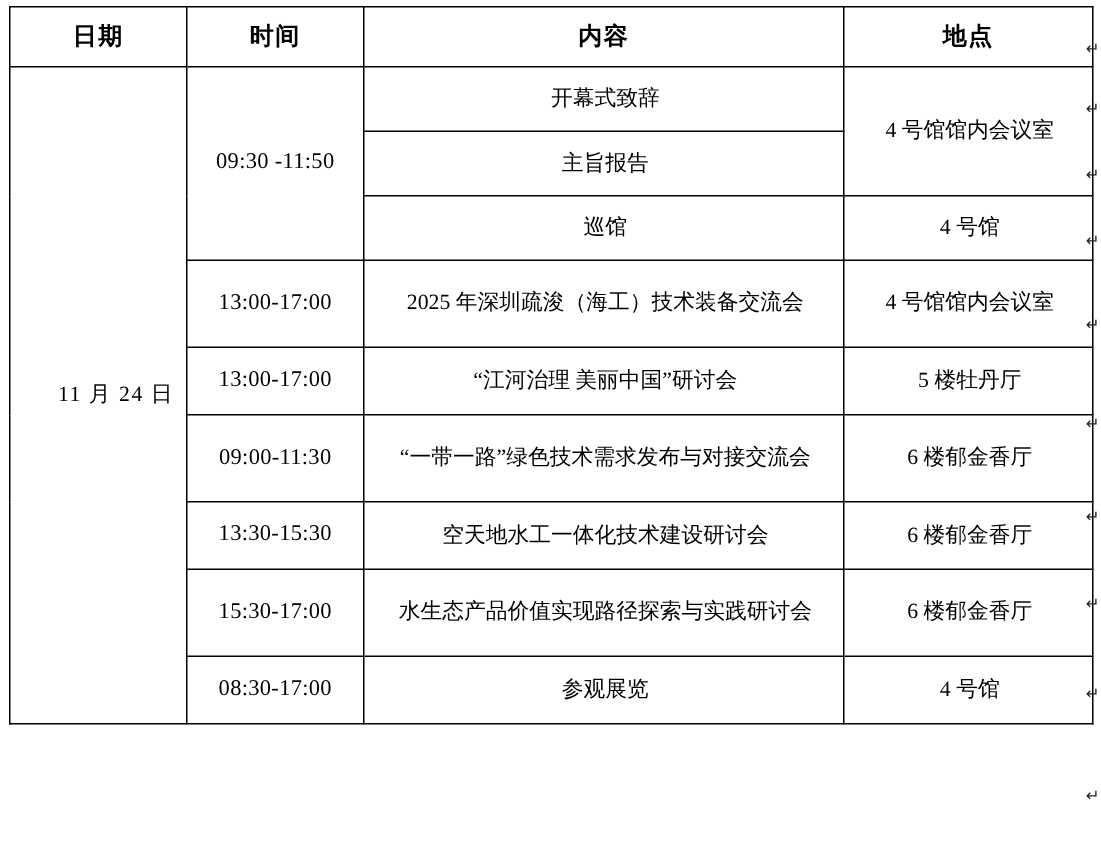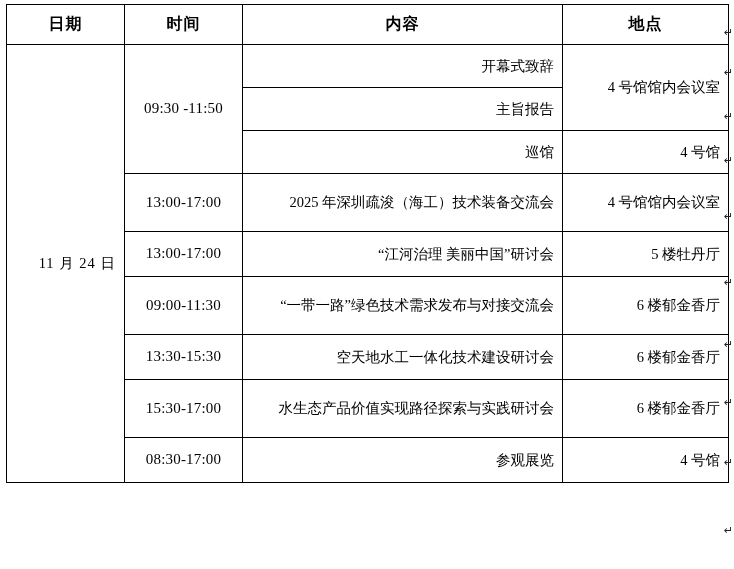--- a/index.html
+++ b/index.html
@@ -61,26 +61,26 @@
     font-size: 15px;
     letter-spacing: 1px;
   }
   td.time-cell .cell {
     text-align: center;
     font-size: 15px;
     letter-spacing: 0.2px;
     white-space: nowrap;
   }
   td.content-cell .cell {
-    text-align: right;
+    text-align: center;
     padding-left: 10px;
     padding-right: 8px;
   }
   td.place-cell .cell {
-    text-align: right;
+    text-align: center;
     padding-left: 10px;
   }
   .r-h1 { height: 43px; }
   .r-h2 { height: 45px; }
   .r-tall2 { height: 58px; }
 
   
   .margin-mark {
     position: absolute;
     right: 1px;

